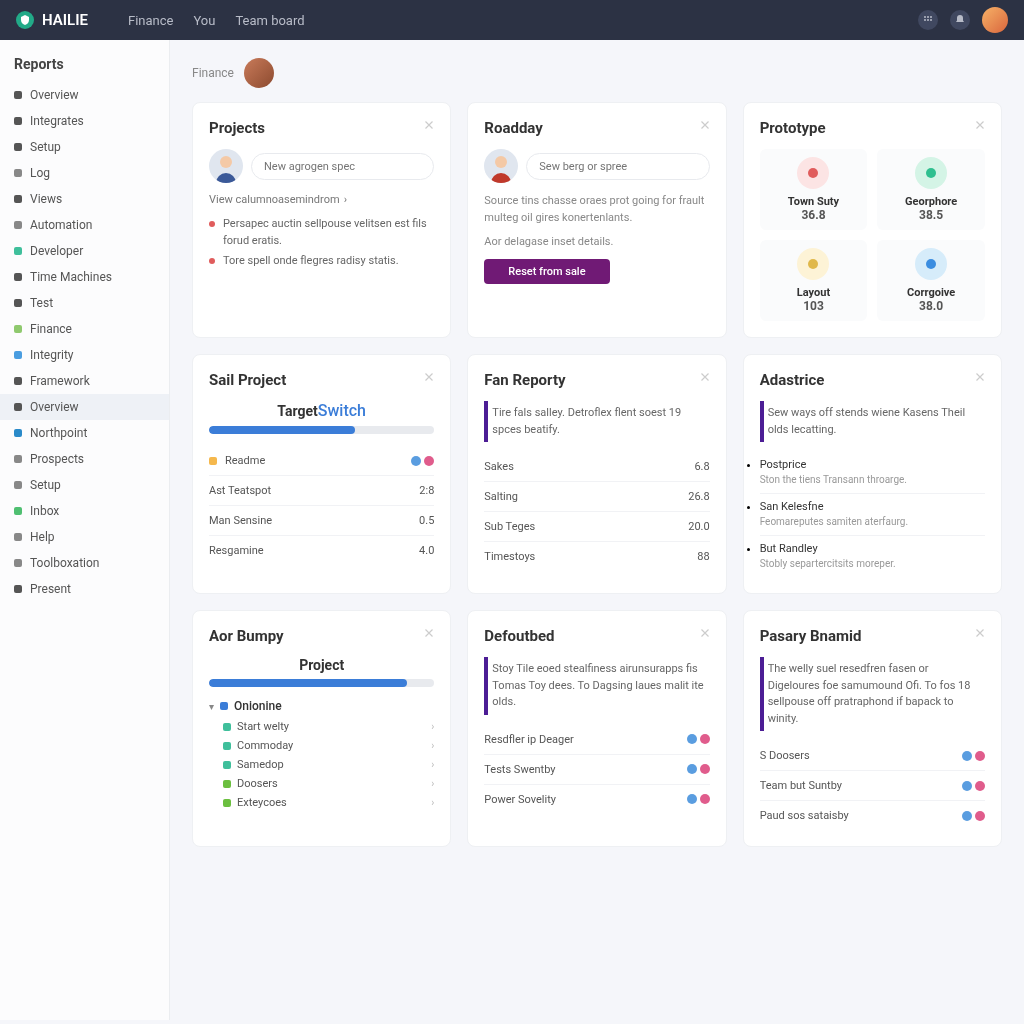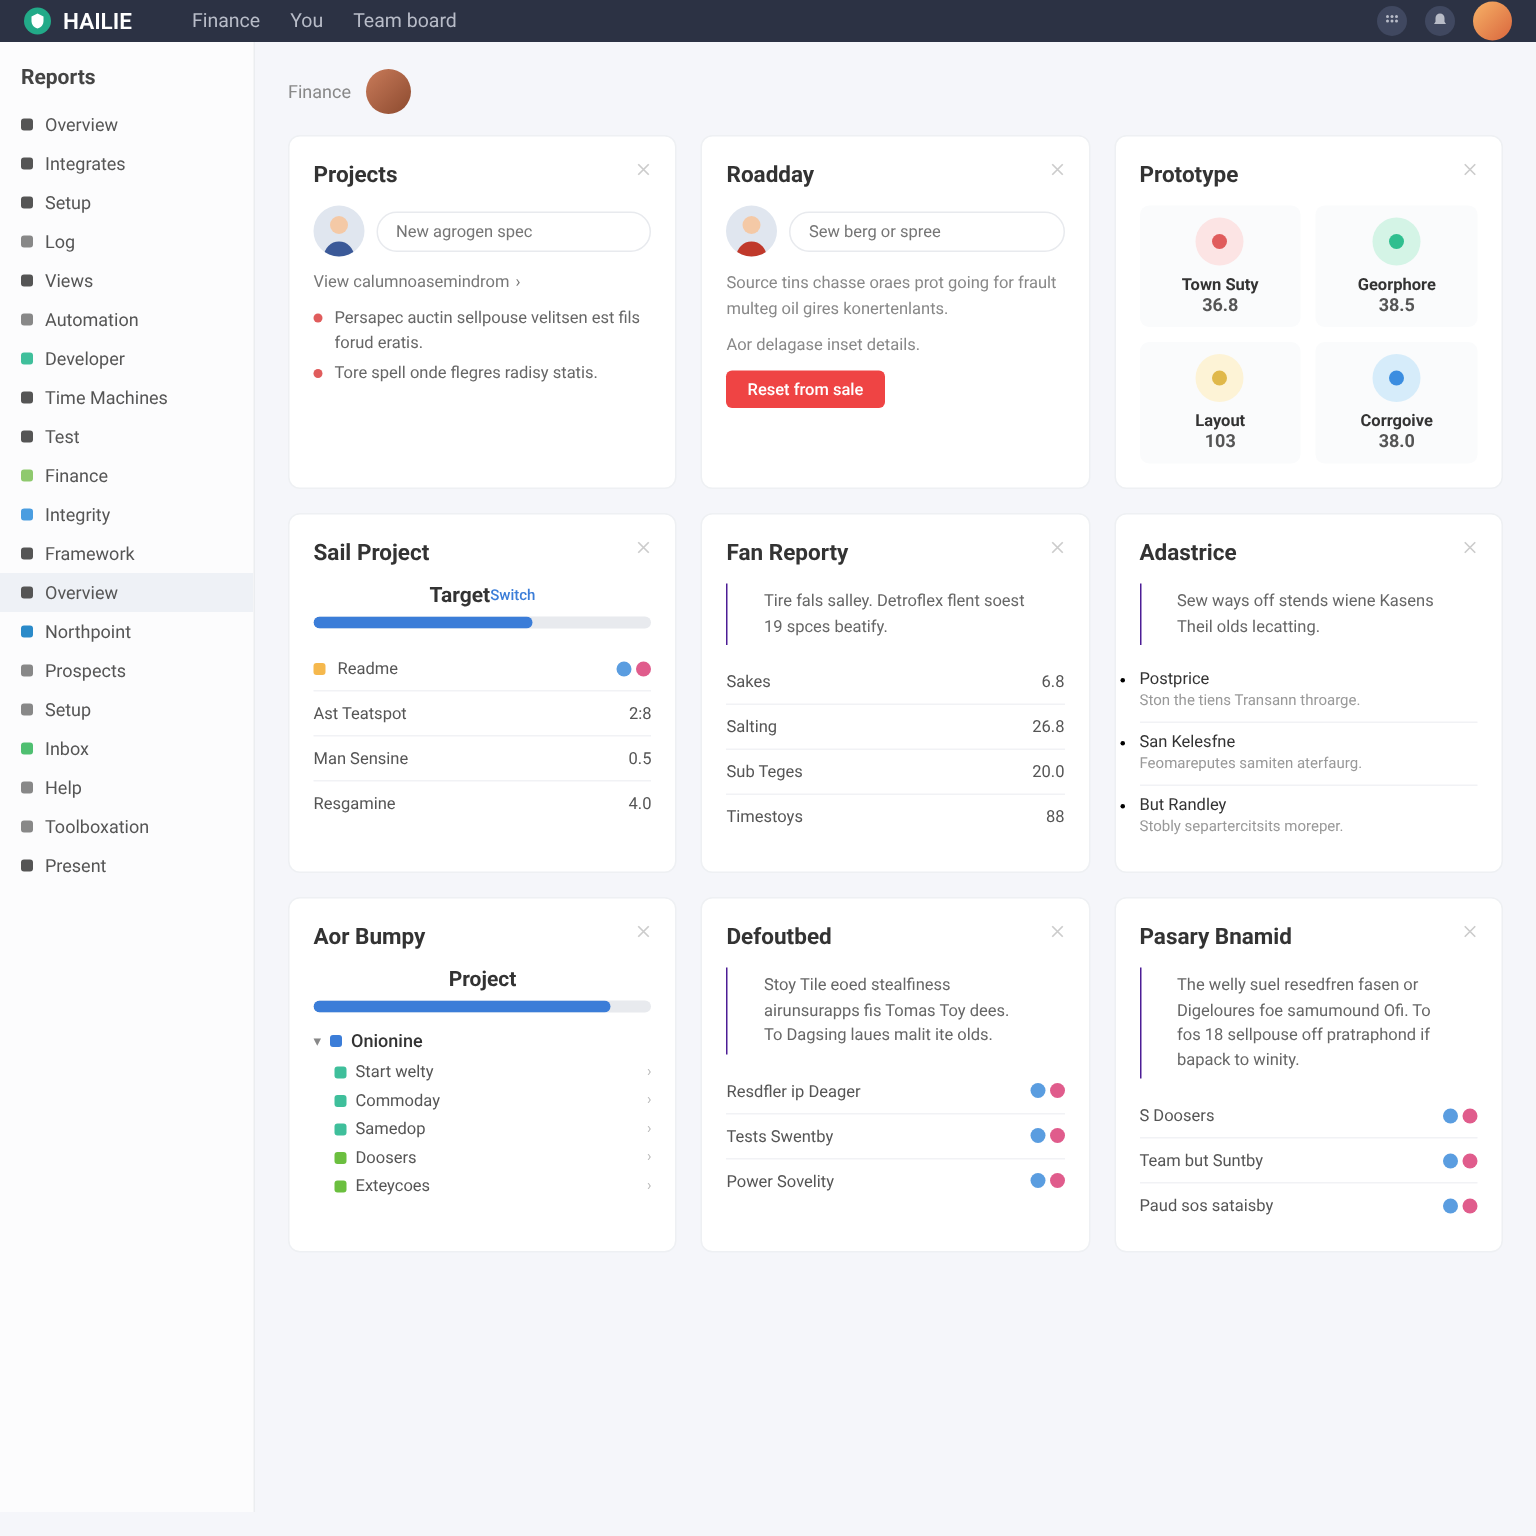--- a/index.html
+++ b/index.html
@@ -1,17 +1,17 @@
 <!DOCTYPE html>
 <html><head>
 <meta charset="utf-8">
 <style>
 *{margin:0;padding:0;box-sizing:border-box;font-family:-apple-system,BlinkMacSystemFont,'Segoe UI',Roboto,sans-serif}
 body{background:#f5f6fa;width:1024px;height:1024px;overflow:hidden}
-.topbar{background:#2c3244;height:28px;display:flex;align-items:center;padding:0 16px;color:#fff}
+.topbar{background:#2c3244;height:40px;display:flex;align-items:center;padding:0 16px;color:#fff}
 .brand{display:flex;align-items:center;gap:8px;font-weight:600;font-size:15px}
 .brand-icon{width:18px;height:18px;background:#2a8;border-radius:50%;display:flex;align-items:center;justify-content:center}
 .brand-icon svg{width:12px;height:12px;fill:#fff}
 .nav-links{display:flex;gap:20px;margin-left:40px;font-size:13px;color:#b8bcc8}
 .nav-links span{cursor:pointer}
 .top-icons{margin-left:auto;display:flex;gap:12px;align-items:center}
 .top-icons .ic{width:20px;height:20px;background:#404860;border-radius:50%;display:flex;align-items:center;justify-content:center;cursor:pointer}
 .top-icons .ic svg{width:12px;height:12px;fill:#b8bcc8}
 .avatar{width:26px;height:26px;border-radius:50%;background:linear-gradient(135deg,#f7b267,#d9663d)}
 .layout{display:flex;height:calc(100% - 44px)}
@@ -33,39 +33,39 @@
 .close-x{position:absolute;top:14px;right:14px;width:14px;height:14px;color:#ccc;cursor:pointer}
 .close-x svg{width:100%;height:100%;stroke:#ccc;stroke-width:2}
 .pill-row{display:flex;gap:8px;align-items:center;margin-bottom:10px}
 .face{width:34px;height:34px;border-radius:50%;background:#e0e6ef;flex-shrink:0;position:relative;overflow:hidden}
 .face::before{content:'';position:absolute;top:7px;left:11px;width:12px;height:12px;border-radius:50%;background:#f4c9a6}
 .face::after{content:'';position:absolute;bottom:-2px;left:7px;width:20px;height:12px;border-radius:10px 10px 0 0;background:#3b5998}
 .face2::after{background:#c0392b}
 .pill{flex:1;border:1px solid #e8eaee;border-radius:16px;padding:6px 12px;font-size:11px;color:#aaa;background:#fff}
 .small-txt{font-size:11px;color:#888;line-height:1.5;margin-bottom:8px}
 .link-line{font-size:11px;color:#777;margin-top:6px;display:flex;align-items:center;gap:4px}
-.btn-green{display:inline-block;background:#ef4444;color:#fff;font-size:11px;padding:6px 14px;border-radius:4px;cursor:pointer;font-weight:500}
+.btn-green{display:inline-block;background:#701a75;color:#fff;font-size:11px;padding:6px 24px;border-radius:4px;cursor:pointer;font-weight:500}
 .bullet-list li{display:flex;gap:8px;font-size:11px;color:#666;line-height:1.5;margin:4px 0}
 .bullet-list .b{width:6px;height:6px;border-radius:50%;margin-top:5px;flex-shrink:0}
 .stats{display:grid;grid-template-columns:1fr 1fr;gap:10px}
 .stat{text-align:center;padding:8px;background:#fafbfc;border-radius:6px}
 .stat .icon{width:32px;height:32px;border-radius:50%;margin:0 auto 6px;display:flex;align-items:center;justify-content:center}
 .stat .label{font-size:11px;font-weight:700;color:#333}
 .stat .val{font-size:12px;font-weight:700;color:#555}
 .sec-title{font-size:14px;font-weight:700;color:#333;margin-bottom:6px;display:flex;justify-content:center;align-items:center}
-.sec-title .sub-link{font-size:10px;font-weight:500;color:#3b7dd8}
+.sec-title .sub-link{font-size:16px;font-weight:500;color:#3b7dd8}
 .bar{height:8px;background:#e8eaee;border-radius:4px;margin-bottom:12px;overflow:hidden}
 .bar-fill{height:100%;background:#3b7dd8;border-radius:4px}
 .row-list li{display:flex;justify-content:space-between;align-items:center;padding:8px 0;border-bottom:1px solid #f1f2f5;font-size:11px;color:#555}
 .row-list li:last-child{border-bottom:none}
 .row-list .row-left{display:flex;gap:8px;align-items:center}
 .row-list .sq{width:8px;height:8px;border-radius:2px;flex-shrink:0}
 .badges{display:flex;gap:3px}
 .badge{width:10px;height:10px;border-radius:50%}
-.note{border-left:1px solid #4c1d95;padding:4px 24px;margin-bottom:10px;font-size:11px;color:#666;line-height:1.5}
+.note{border-left:4px solid #4c1d95;padding:4px 4px;margin-bottom:10px;font-size:11px;color:#666;line-height:1.5}
 .updates li{padding:6px 0;border-bottom:1px solid #f1f2f5;font-size:11px}
 .updates li:last-child{border-bottom:none}
 .upd-title{font-weight:400;color:#333;margin-bottom:2px}
 .upd-sub{color:#999;font-size:10px;line-height:1.4}
 .tree ul{list-style:none;margin-left:14px;margin-top:4px}
 .tree li{display:flex;align-items:center;gap:6px;padding:3px 0;font-size:11px;color:#555}
 .tree .sq{width:8px;height:8px;border-radius:2px}
 .tree .open{display:flex;align-items:center;gap:6px;font-size:12px;font-weight:500;color:#333;cursor:pointer}
 .tree .chev{color:#888;font-size:10px}
 .tree .arrow{margin-left:auto;color:#bbb;font-size:10px}

